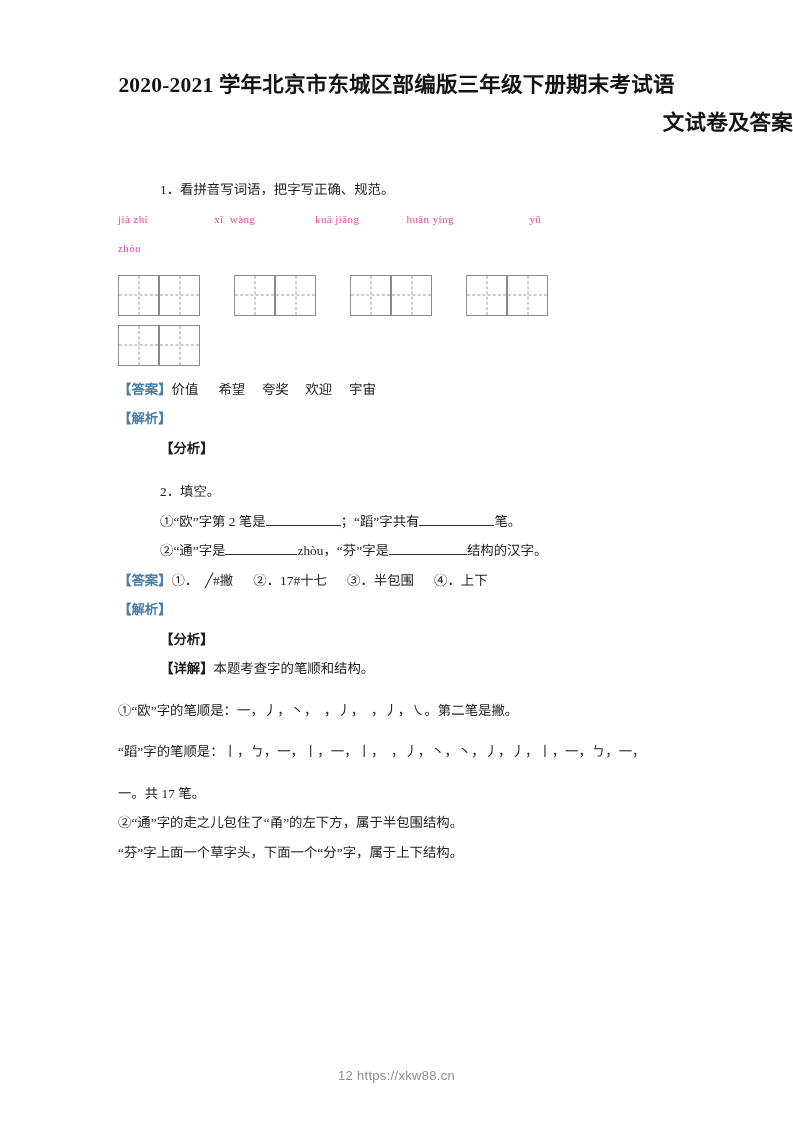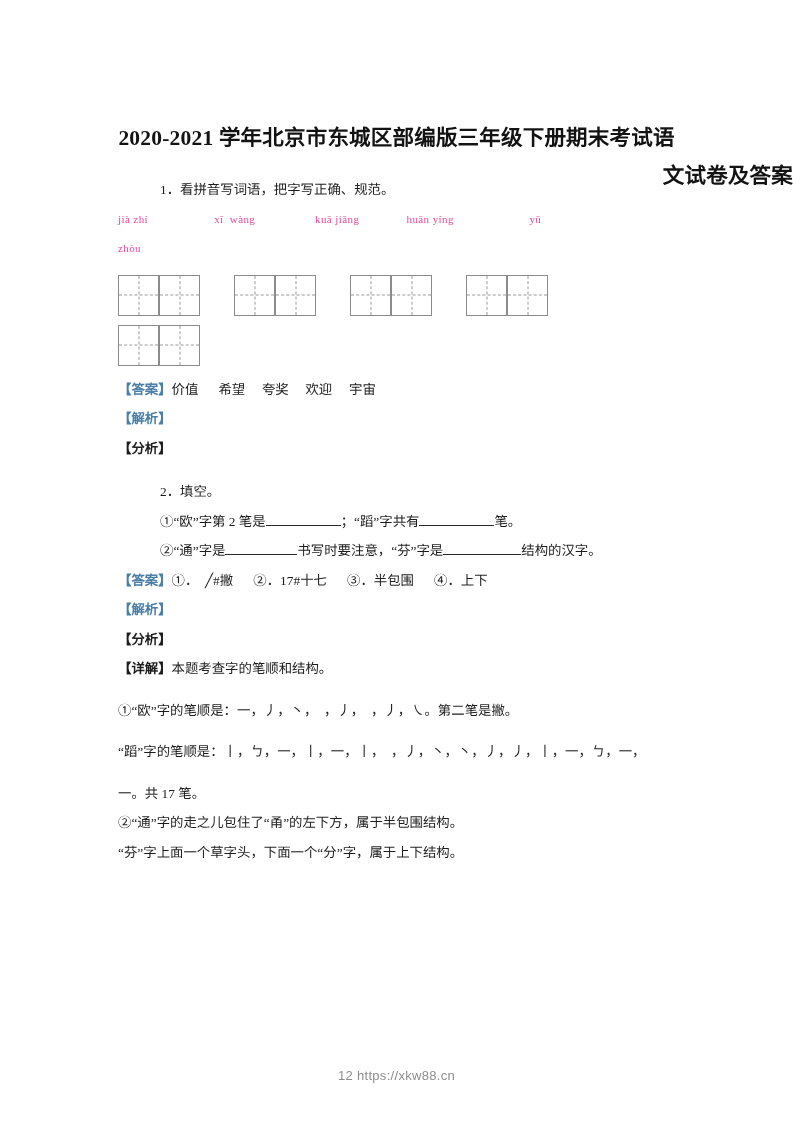--- a/index.html
+++ b/index.html
@@ -24,21 +24,21 @@
   .content {
     position: absolute;
     left: 118px;
     top: 0;
     width: 558px;
   }
 
   
   .doc-title {
     margin: 0;
-    padding-top: 119px;
+    padding-top: 66px;
     font-size: 21.5px;
     font-weight: 700;
     line-height: 38px;
     text-align: center;
     letter-spacing: 0.2px;
     color: #131313;
   }
   .doc-title .title-line {
     display: block;
   }
@@ -131,20 +131,21 @@
   }
 
   
   .tag-blue {
     color: #4a7fa8;
     font-weight: 700;
   }
   .tag-black {
     color: #1d1d1d;
     font-weight: 700;
+    margin-left: 42px;
   }
   .ans-body {
     color: #1d1d1d;
   }
   .sp-lg { white-space: pre; }
 
   .ans-items {
     white-space: pre;
   }
 
@@ -239,21 +240,21 @@
 
     <div class="mt-q">
 
       <p class="q-line">2．填空。</p>
 
       <p class="q-line">
         <span>①“欧”字第 2 笔是</span><span class="blank w75"></span><span>；“蹈”字共有</span><span class="blank w75"></span><span>笔。</span>
       </p>
 
       <p class="q-line">
-        <span>②“通”字是</span><span class="blank w72"></span><span>书写时要注意，“芬”字是</span><span class="blank w78"></span><span>结构的汉字。</span>
+        <span>②“通”字是</span><span class="blank w72"></span><span>zhòu，“芬”字是</span><span class="blank w78"></span><span>结构的汉字。</span>
       </p>
 
       <p class="ans-line">
         <span class="tag-blue">【答案】</span><span class="ans-body ans-items">①．  ╱#撇      ②．17#十七      ③．半包围      ④．上下</span>
       </p>
 
       <p class="tag-line">
         <span class="tag-blue">【解析】</span>
       </p>
 

